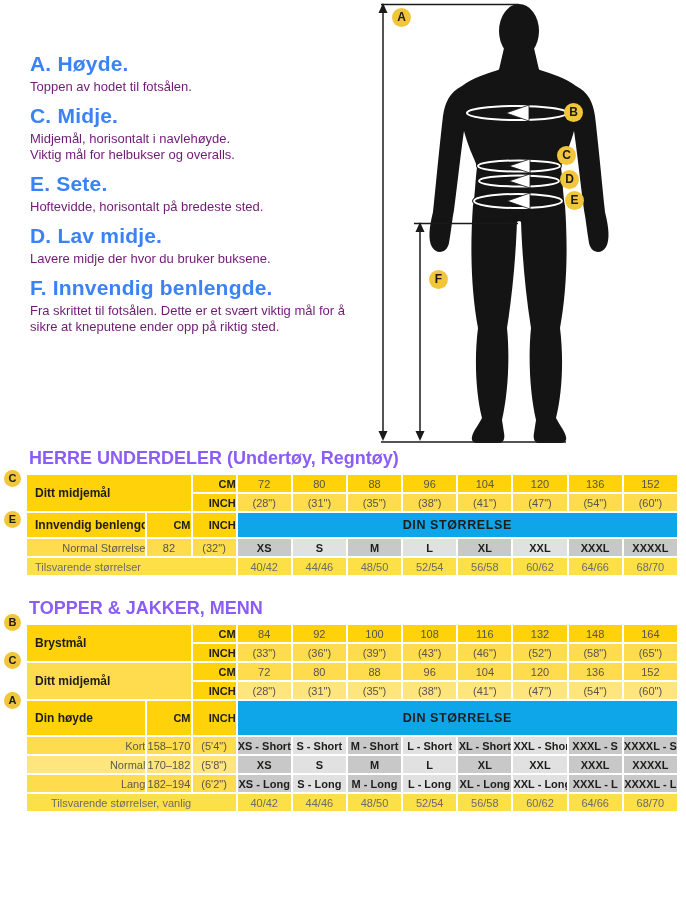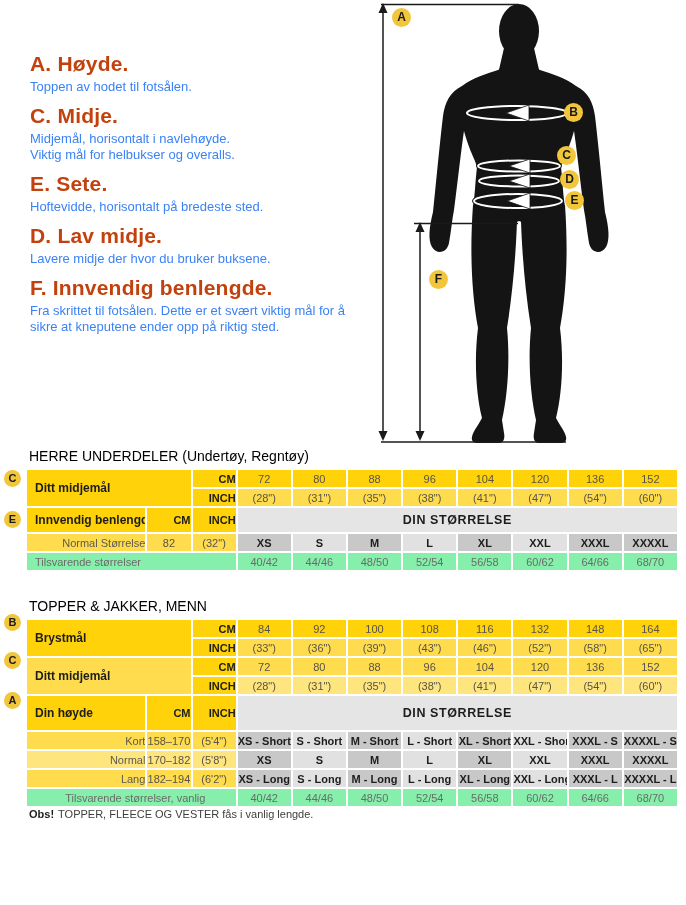--- a/index.html
+++ b/index.html
@@ -1,45 +1,45 @@
 <!DOCTYPE html>
 <html><head>
 <meta charset="utf-8">
 <style>
   html,body{margin:0;padding:0;background:#fff;}
   #page{position:relative;width:686px;height:905px;background:#fff;font-family:"Liberation Sans",sans-serif;overflow:hidden;}
 
   
   .m-guide{position:absolute;left:30px;top:52px;width:330px;}
-  .m-item h2{margin:0 0 3px 0;font-size:21px;line-height:24px;font-weight:700;color:#c2410c;letter-spacing:.2px;}
-  .m-item p{margin:0 0 9px 0;font-size:13px;line-height:16px;color:#3b82f6;white-space:pre-line;}
+  .m-item h2{margin:0 0 3px 0;font-size:21px;line-height:24px;font-weight:700;color:#3b82f6;letter-spacing:.2px;}
+  .m-item p{margin:0 0 9px 0;font-size:13px;line-height:16px;color:#701a75;white-space:pre-line;}
 
   
   #figure-svg{position:absolute;left:378px;top:0;}
   .fig-badge{position:absolute;width:19px;height:19px;border-radius:50%;background:#F1C63B;
              color:#1a1a1a;font-size:12px;font-weight:700;text-align:center;line-height:19px;}
   .b-a{left:392px;top:8px;}  .b-b{left:564px;top:103px;} .b-c{left:557px;top:146px;}
   .b-d{left:560px;top:170px;}.b-e{left:565px;top:191px;} .b-f{left:429px;top:270px;}
 
   
   .tbl-wrap{position:absolute;left:25px;width:656px;}
   .t1{top:448px;} .t2{top:598px;}
-  .tbl-title{margin:0 0 4px 4px;font-size:14px;font-weight:400;color:#000000;}
+  .tbl-title{margin:0 0 4px 4px;font-size:18px;font-weight:700;color:#8b5cf6;}
   table.sizetbl{border-collapse:separate;border-spacing:2px;table-layout:fixed;width:654px;font-size:11px;}
   table.sizetbl td{height:17px;padding:0;vertical-align:middle;overflow:hidden;white-space:nowrap;}
   tr.h2x td{height:24px;} tr.hdr td{height:34px;}
   .c-y1{background:#FFD20A;} .c-y2{background:#FFDC4D;} .c-y3{background:#FFE57E;}
   .lbl{font-weight:700;color:#1d1d1b;text-align:left;padding-left:8px !important;font-size:12px;line-height:12px;}
   .lbl-g{color:#5d5a50;text-align:right;padding-left:8px !important;font-weight:400;}
   .unit{font-weight:700;color:#1d1d1b;text-align:right;}
   .val{color:#57544b;text-align:center;}
-  .band{background:#e5e5e5;font-weight:700;color:#1d1d1b;text-align:center;font-size:12.5px;letter-spacing:.6px;}
+  .band{background:#0ea5e9;font-weight:700;color:#1d1d1b;text-align:center;font-size:12.5px;letter-spacing:.6px;}
   .sz-d{background:#C8C8C8;} .sz-l{background:#E1E1E1;}
   .sz{font-weight:700;color:#1d1d1b;text-align:center;}
-  .tils{background:#86efac;color:#6b6b68;text-align:center;}
+  .tils{background:#fde047;color:#6b6b68;text-align:center;}
   .tbl-badge{position:absolute;width:17px;height:17px;border-radius:50%;background:#F1C63B;
              color:#1a1a1a;font-size:11px;font-weight:700;text-align:center;line-height:17px;}
   .tb1{left:4px;top:470px;} .tb2{left:4px;top:511px;} .tb3{left:4px;top:614px;}
   .tb4{left:4px;top:652px;} .tb5{left:4px;top:692px;}
 
   .note{position:absolute;left:29px;top:797px;font-size:11px;color:#3e3e3c;}
   .note b{color:#1d1d1b;margin-right:4px;}
 </style>
 </head>
 <body>
@@ -312,29 +312,28 @@
         <td class="sz sz-d">XS - Long</td>
         <td class="sz sz-l">S - Long</td>
         <td class="sz sz-d">M - Long</td>
         <td class="sz sz-l">L - Long</td>
         <td class="sz sz-d">XL - Long</td>
         <td class="sz sz-l">XXL - Long</td>
         <td class="sz sz-d">XXXL - L</td>
         <td class="sz sz-d">XXXXL - L</td>
       </tr>
       <tr>
-        <td class="tils" colspan="3" style="text-align:center;padding-left:8px">Tilsvarende størrelser, vanlig</td>
+        <td class="tils" colspan="3" style="text-align:left;padding-left:24px">Tilsvarende størrelser, vanlig</td>
         <td class="tils">40/42</td>
         <td class="tils">44/46</td>
         <td class="tils">48/50</td>
         <td class="tils">52/54</td>
         <td class="tils">56/58</td>
         <td class="tils">60/62</td>
         <td class="tils">64/66</td>
         <td class="tils">68/70</td>
       </tr>
     </tbody>
       </table>
   </div>
 
-  <p class="note"><b>Obs!</b><span>TOPPER, FLEECE OG VESTER fås i vanlig lengde.</span></p>
 
 </div>
 
 </body></html>

